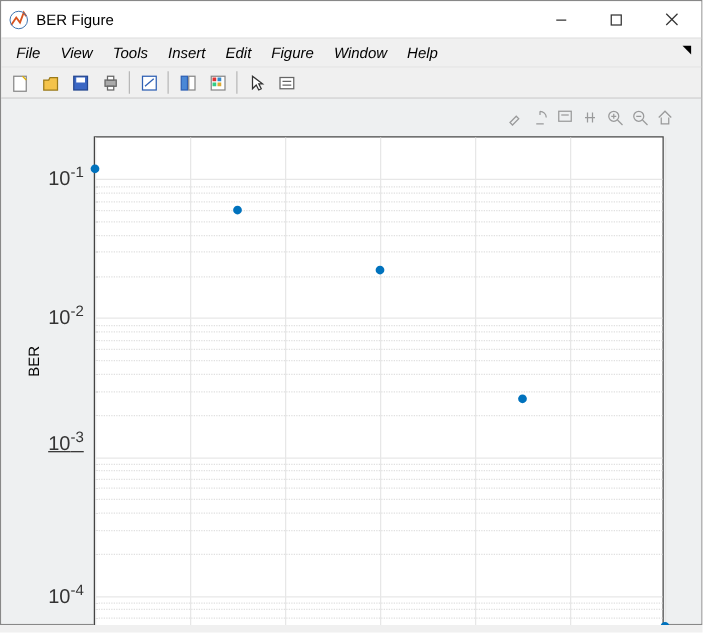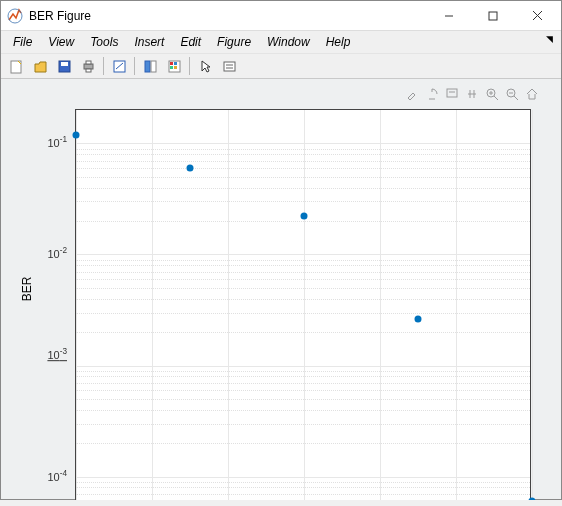--- a/index.html
+++ b/index.html
@@ -17,21 +17,21 @@
   .toolbar .tbtn { width: 22px; height: 22px; display: flex; align-items: center; justify-content: center; border: 1px solid transparent; }
   .toolbar .sep { width: 1px; height: 18px; background: #b8b8b8; margin: 0 2px; }
   .figarea { flex: 1; background: #eef0f1; position: relative; padding: 6px; }
   .plot-tools { position: absolute; right: 20px; top: 6px; display: flex; gap: 2px; }
   .plot-tools .pt { width: 18px; height: 18px; display: flex; align-items: center; justify-content: center; opacity: .55; }
   .axes-box { position: absolute; left: 74px; top: 30px; width: 456px; height: 400px; background: #fff; border: 1px solid #444; }
   .grid-line { position: absolute; background: #e7e7e7; }
   .grid-line.v { width: 1px; height: 100%; top: 0; }
   .grid-line.h { width: 100%; height: 1px; left: 0; }
   .grid-minor { position: absolute; left: 0; width: 100%; border-top: 1px dotted #e0e0e0; height: 0; }
-  .ytick { position: absolute; right: 494px; font-size: 11px; transform: translateY(-50%); color: #333; white-space: nowrap; }
+  .ytick { position: absolute; right: 494px; font-size: 16px; transform: translateY(-50%); color: #333; white-space: nowrap; }
   .ylabel { position: absolute; left: 14px; top: 50%; transform: translateY(-50%) rotate(-90deg); transform-origin: center; font-size: 12px; }
   .legend { position: absolute; right: 10px; top: 10px; background: #fff; border: 1px solid #666; padding: 4px 8px; display: flex; align-items: center; gap: 8px; font-size: 11px; }
   .legend .marker { width: 7px; height: 7px; border-radius: 50%; background: #0072bd; }
   .point { position: absolute; width: 7px; height: 7px; border-radius: 50%; background: #0072bd; transform: translate(-50%, -50%); }
   sup { font-size: .75em; }
 </style>
 </head>
 <body>
 
 <div class="window">

